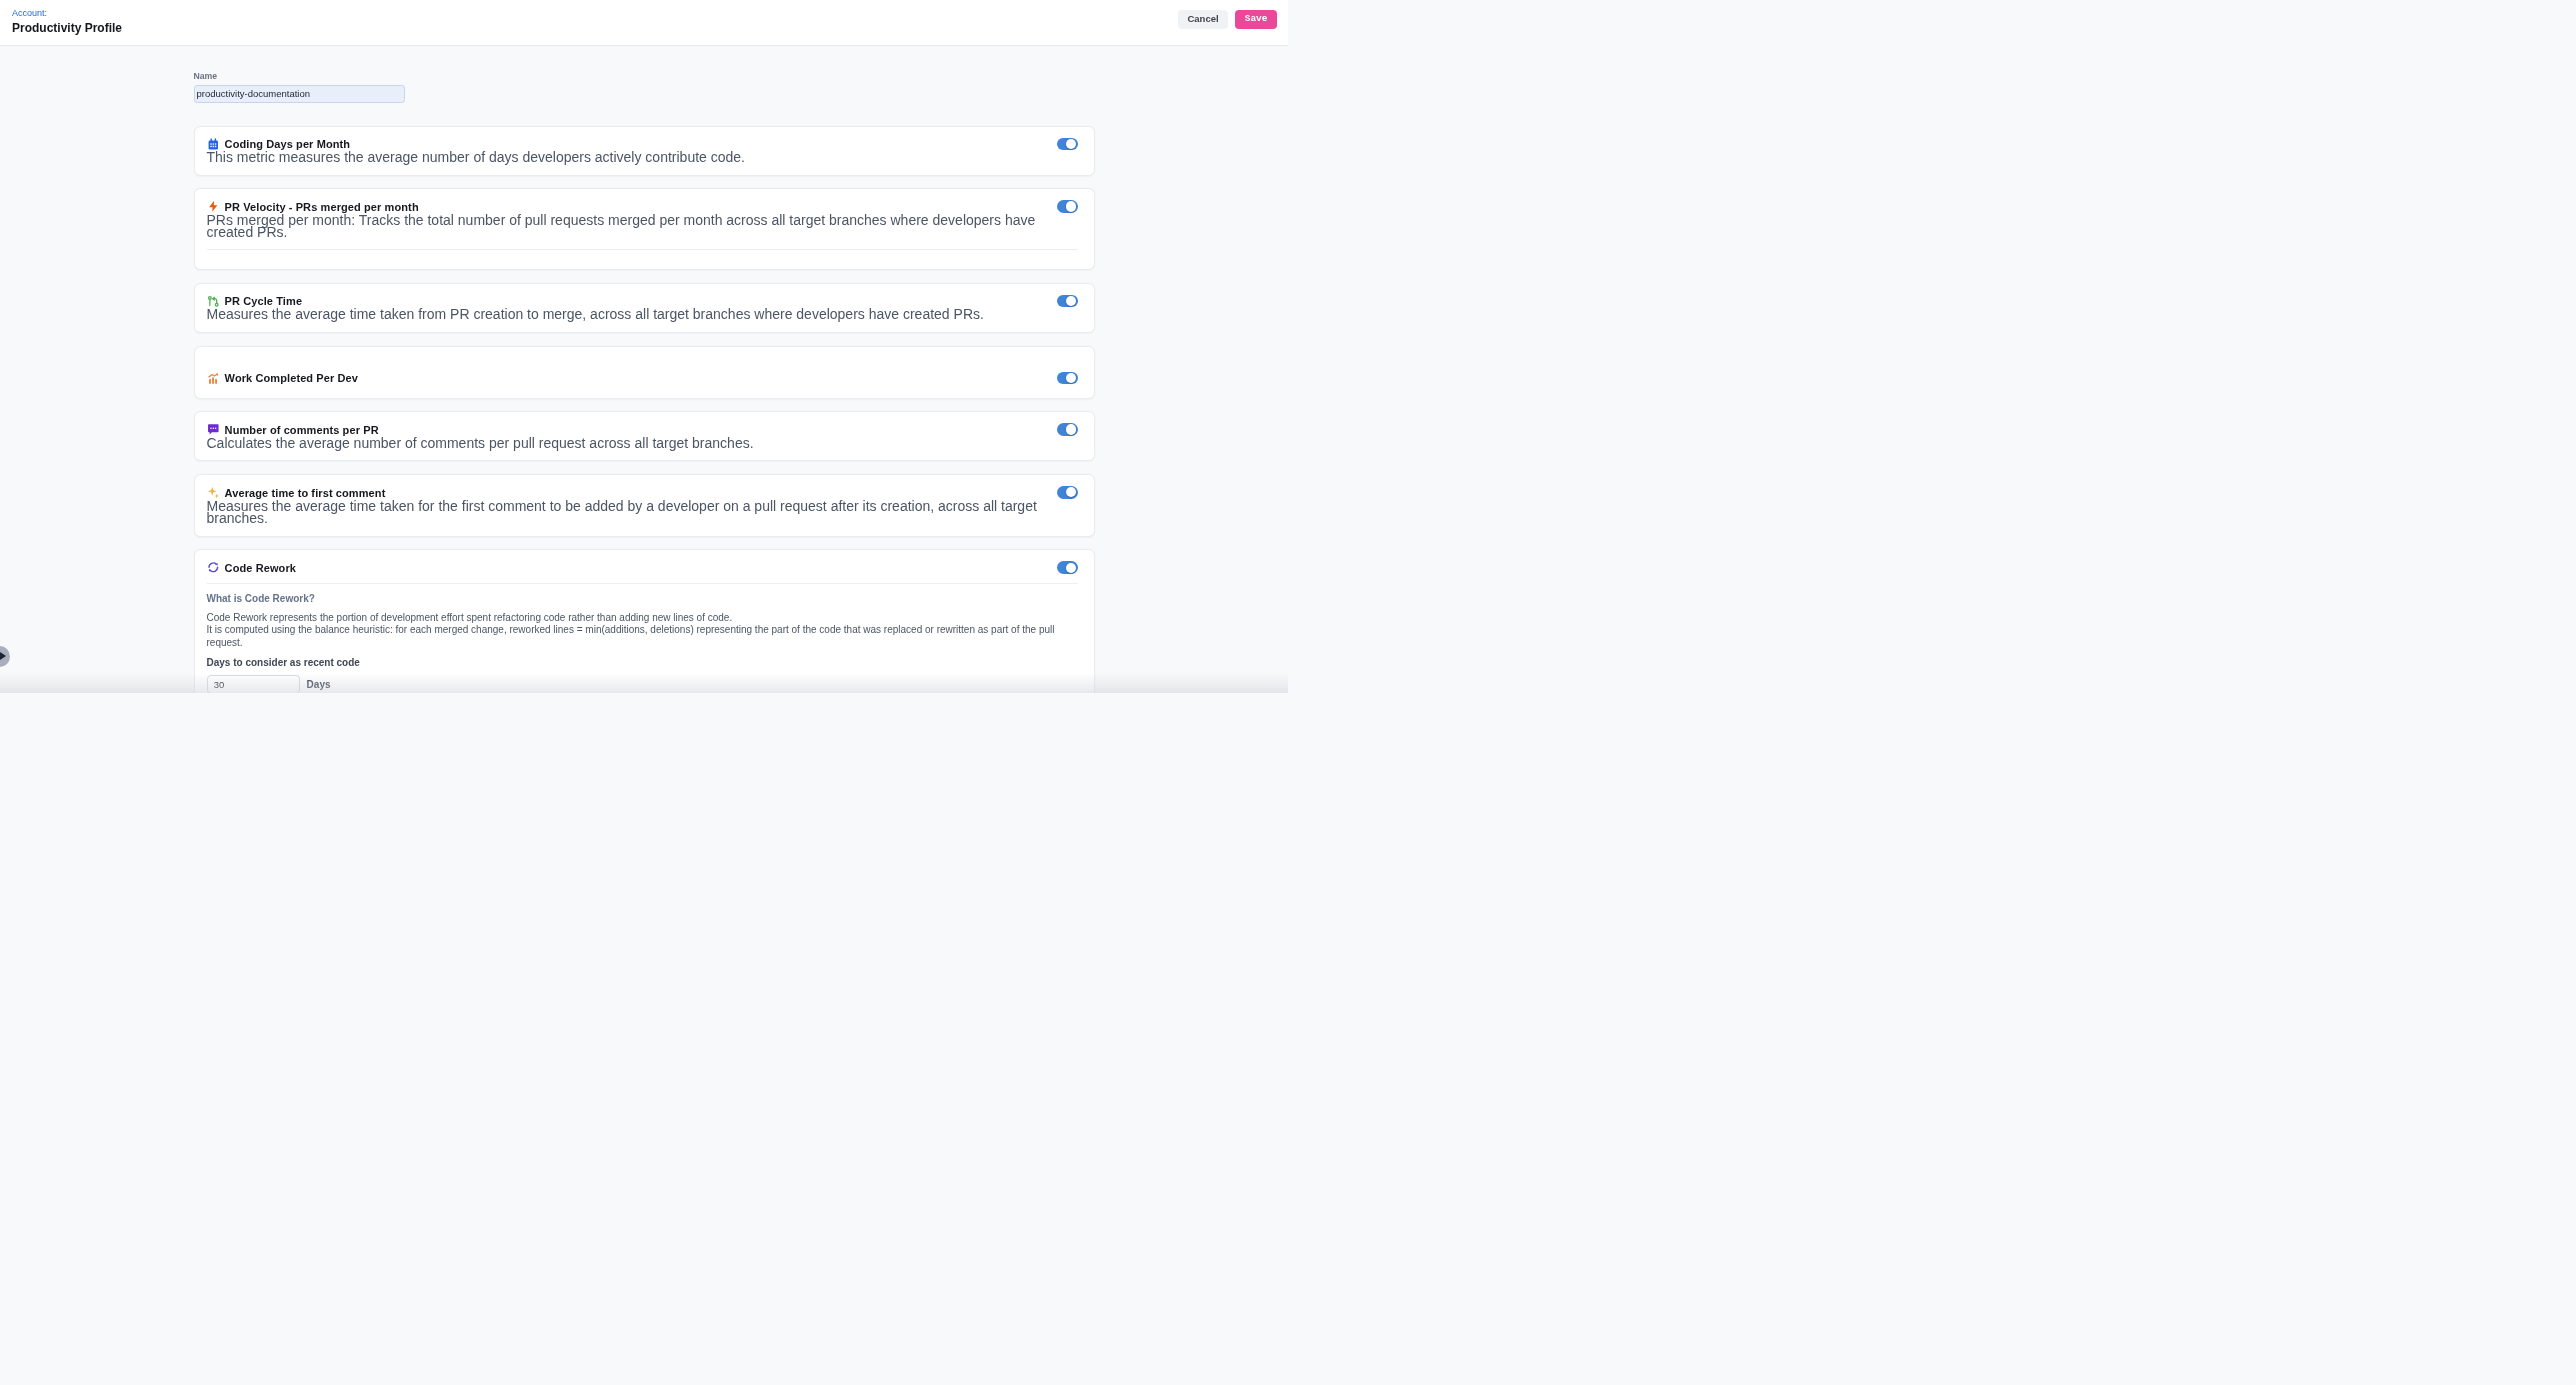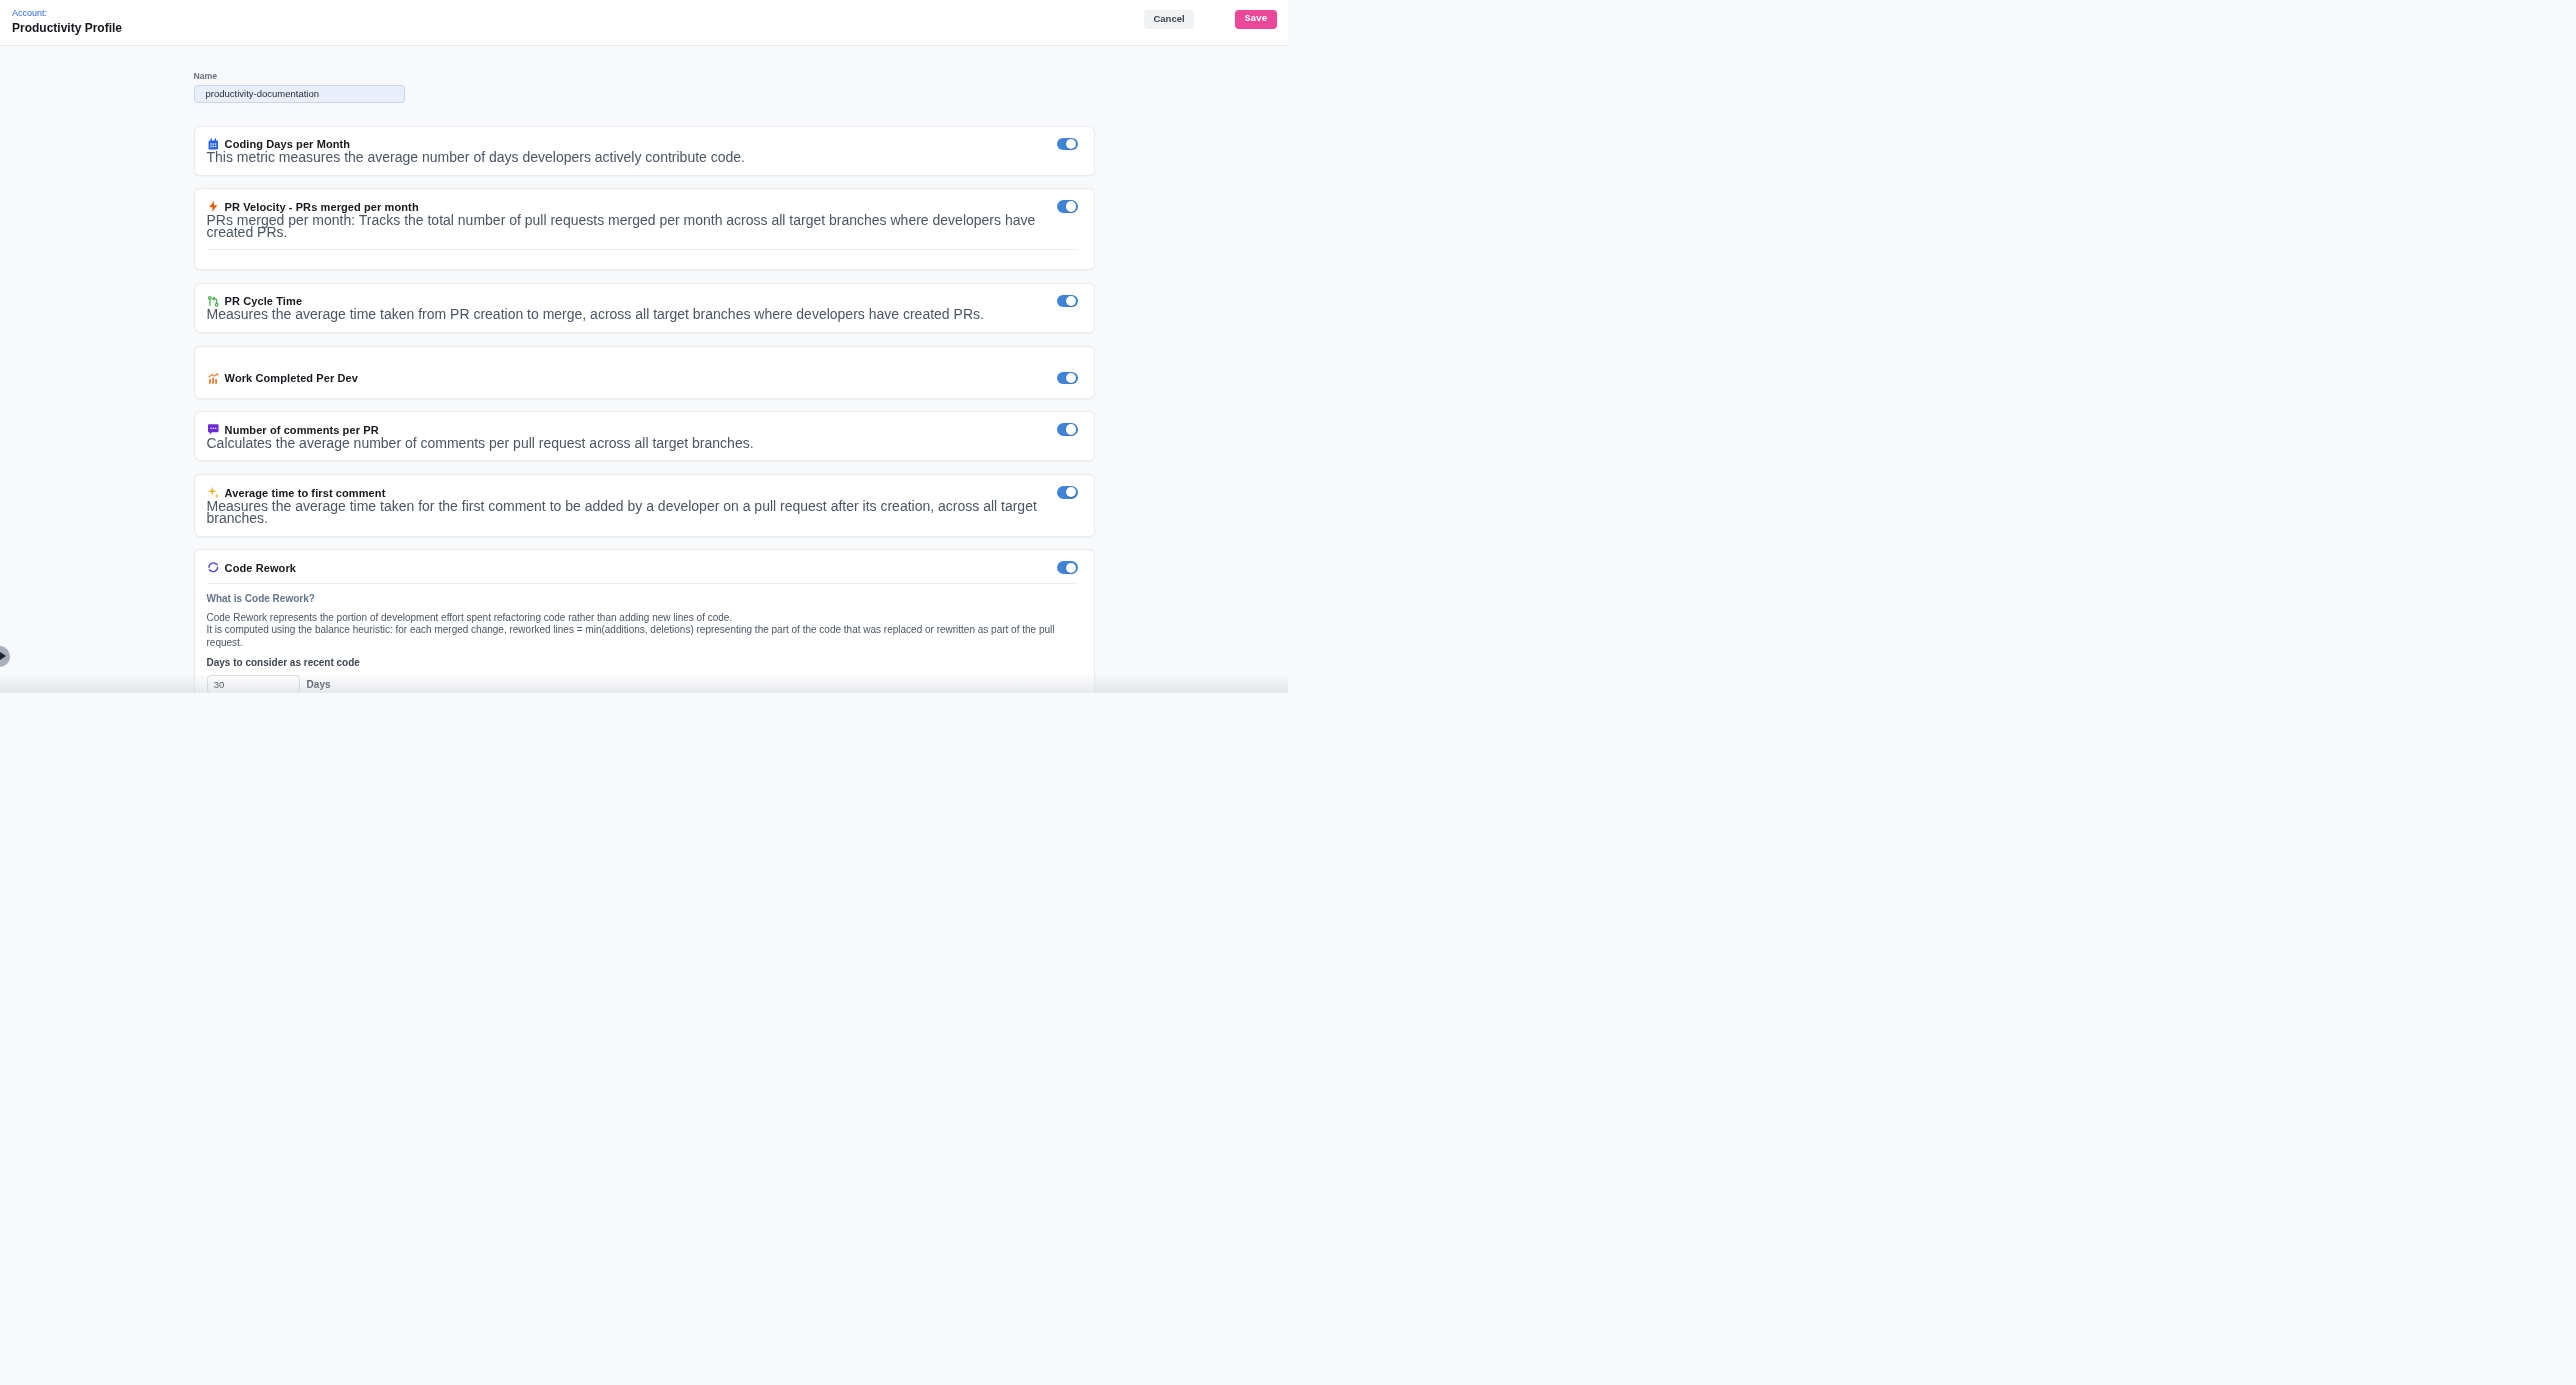--- a/index.html
+++ b/index.html
@@ -43,21 +43,20 @@
   }
   .btn {
     font-family: "Liberation Sans", sans-serif;
     font-size: 9.5px;
     font-weight: 700;
     border: none;
     border-radius: 4px;
     padding: 4px 9.5px;
     cursor: pointer;
     line-height: 10.3px;
-    margin-left: 34px;
   }
   .btn-cancel { background: #f1f2f4; color: #3f4450; }
   .btn-save { background: #ec4899; color: #ffffff; font-family: Liberation Mono, monospace; }
 
   
   .content {
     width: 901px;
     margin: 0 auto;
     padding-top: 24.5px;
   }
@@ -66,21 +65,21 @@
     color: #6b7280;
     font-weight: 700;
     margin-bottom: 4px;
   }
   .name-input {
     width: 211px;
     height: 18px;
     background: #e9eefb;
     border: 0.8px solid #c9d3ee;
     border-radius: 3.2px;
-    padding: 0 11px;
+    padding: 0 2px;
     font-family: "Liberation Sans", sans-serif;
     font-size: 9.5px;
     color: #1f2430;
     outline: none;
   }
 
   .cards {
     margin-top: 23px;
     display: flex;
     flex-direction: column;

